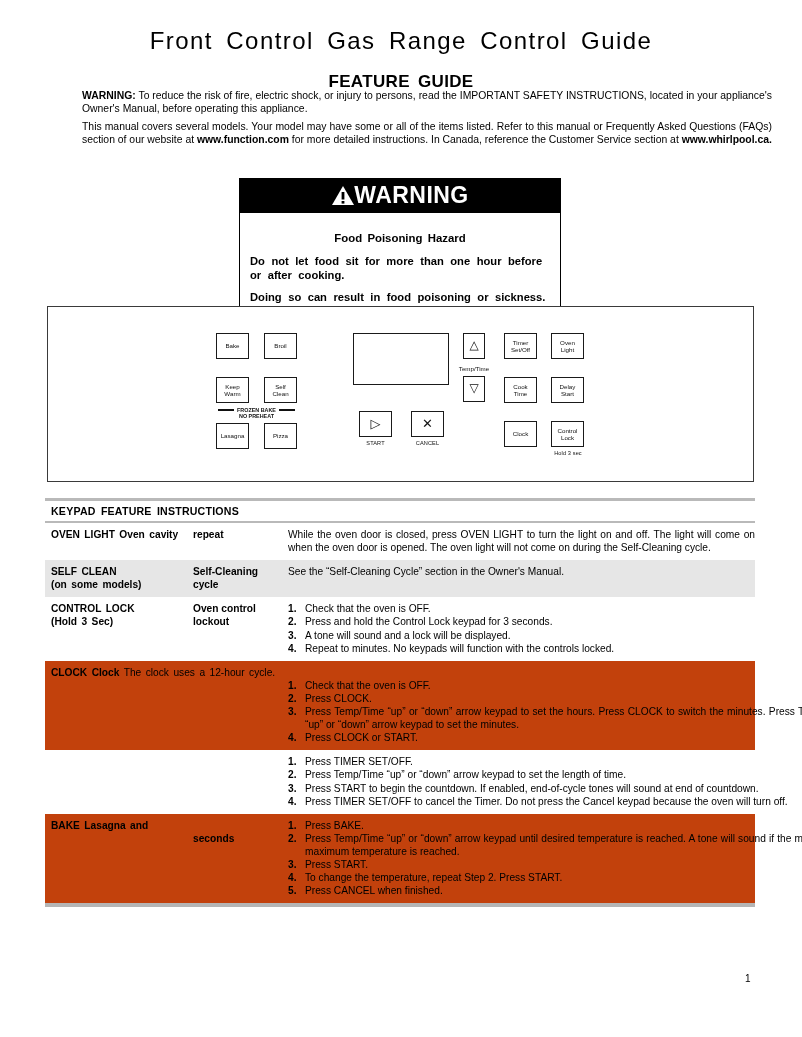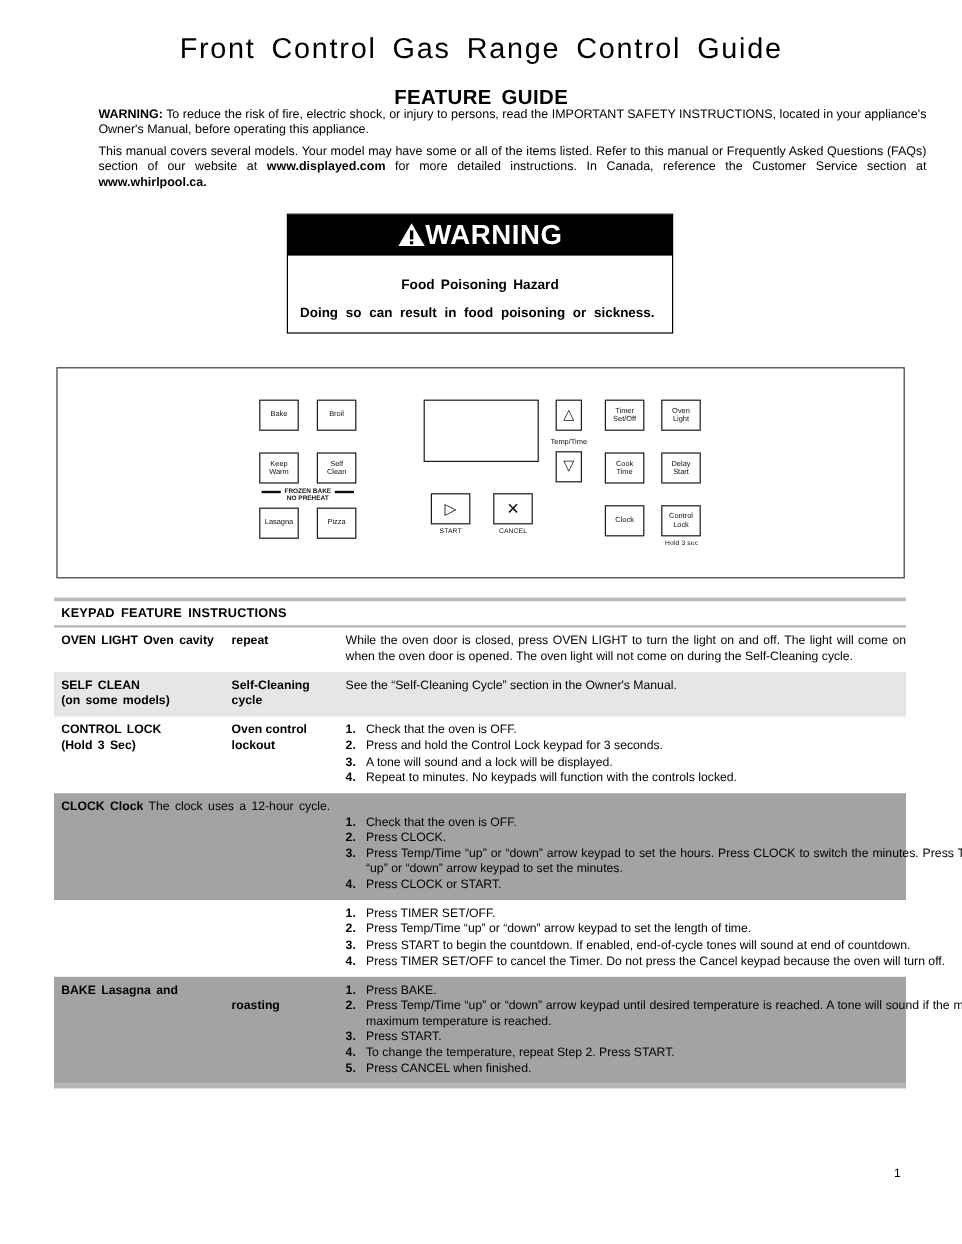--- a/index.html
+++ b/index.html
@@ -255,21 +255,21 @@
     left: 0;
     font-weight: bold;
   }
   
   .row-inline {
     position: relative;
     font-size: 10.2px;
     line-height: 13.1px;
     padding: 5px 0 6px 0;
   }
-  .row-inline.shaded { background: #a3a3a3; }
+  .row-inline.shaded { background: #c2410c; }
   .inline-head {
     padding-left: 6px;
     word-spacing: 0.16em;
   }
   .inline-head b { font-weight: bold; }
   .inline-steps {
     margin: 0 0 0 243px;
     padding: 0;
     list-style: none;
     counter-reset: st2;
@@ -309,35 +309,36 @@
 </head>
 <body>
 
 <div class="page">
 
   <h1 class="doc-title">Front  Control  Gas  Range  Control  Guide</h1>
   <h2 class="doc-subtitle">FEATURE  GUIDE</h2>
 
   <div class="intro p1"><b>WARNING:</b><span> To reduce the risk of fire, electric shock, or injury to persons, read the IMPORTANT SAFETY INSTRUCTIONS, located in your appliance's Owner's Manual, before operating this appliance.</span></div>
 
-  <div class="intro p2"><span>This manual covers several models. Your model may have some or all of the items listed. Refer to this manual or Frequently Asked Questions (FAQs) section of our website at </span><b>www.displayed.com</b><span> for more detailed instructions. In Canada, reference the Customer Service section at </span><b>www.whirlpool.ca.</b></div>
+  <div class="intro p2"><span>This manual covers several models. Your model may have some or all of the items listed. Refer to this manual or Frequently Asked Questions (FAQs) section of our website at </span><b>www.function.com</b><span> for more detailed instructions. In Canada, reference the Customer Service section at </span><b>www.whirlpool.ca.</b></div>
 
   <div class="warning-box">
     <div class="warning-head">
       <span class="warn-tri">
         <svg width="24" height="21" viewBox="0 0 24 21">
           <polygon points="12,1 23,20 1,20" fill="#ffffff"></polygon>
           <rect x="10.6" y="7" width="2.8" height="7.5" fill="#000000"></rect>
           <rect x="10.6" y="16" width="2.8" height="2.6" fill="#000000"></rect>
         </svg>
       </span>
       <span>WARNING</span>
     </div>
     <div class="warning-body">
       <div class="warning-hazard">Food  Poisoning  Hazard</div>
+      <div class="warning-line wrap">Do not let food sit for more than one hour before or after cooking.</div>
       <div class="warning-line">Doing so can result in food poisoning or sickness.</div>
     </div>
   </div>
 
   <div class="panel">
 
     <div class="key sq" style="left:168px; top:26px;">
         <span>Bake</span>
       </div>
     <div class="key sq" style="left:216px; top:26px;">
@@ -458,21 +459,21 @@
       <ol class="inline-steps">
         <li>Press TIMER SET/OFF.</li>
         <li>Press Temp/Time “up” or “down” arrow keypad to set the length of time.</li>
         <li>Press START to begin the countdown. If enabled, end-of-cycle tones will sound at end of countdown.</li>
         <li>Press TIMER SET/OFF to cancel the Timer. Do not press the Cancel keypad because the oven will turn off.</li>
       </ol>
     </div>
 
     <div class="row-inline shaded">
       <div class="bake-head">BAKE Lasagna and</div>
-      <div class="bake-sub">roasting</div>
+      <div class="bake-sub">seconds</div>
       <ol class="inline-steps" style="margin-top:-13px;">
         <li>Press BAKE.</li>
         <li>Press Temp/Time “up” or “down” arrow keypad until desired temperature is reached. A tone will sound if the minimum or maximum temperature is reached.</li>
         <li>Press START.</li>
         <li>To change the temperature, repeat Step 2. Press START.</li>
         <li>Press CANCEL when finished.</li>
       </ol>
     </div>
 
     <div class="rule-bottom"></div>

